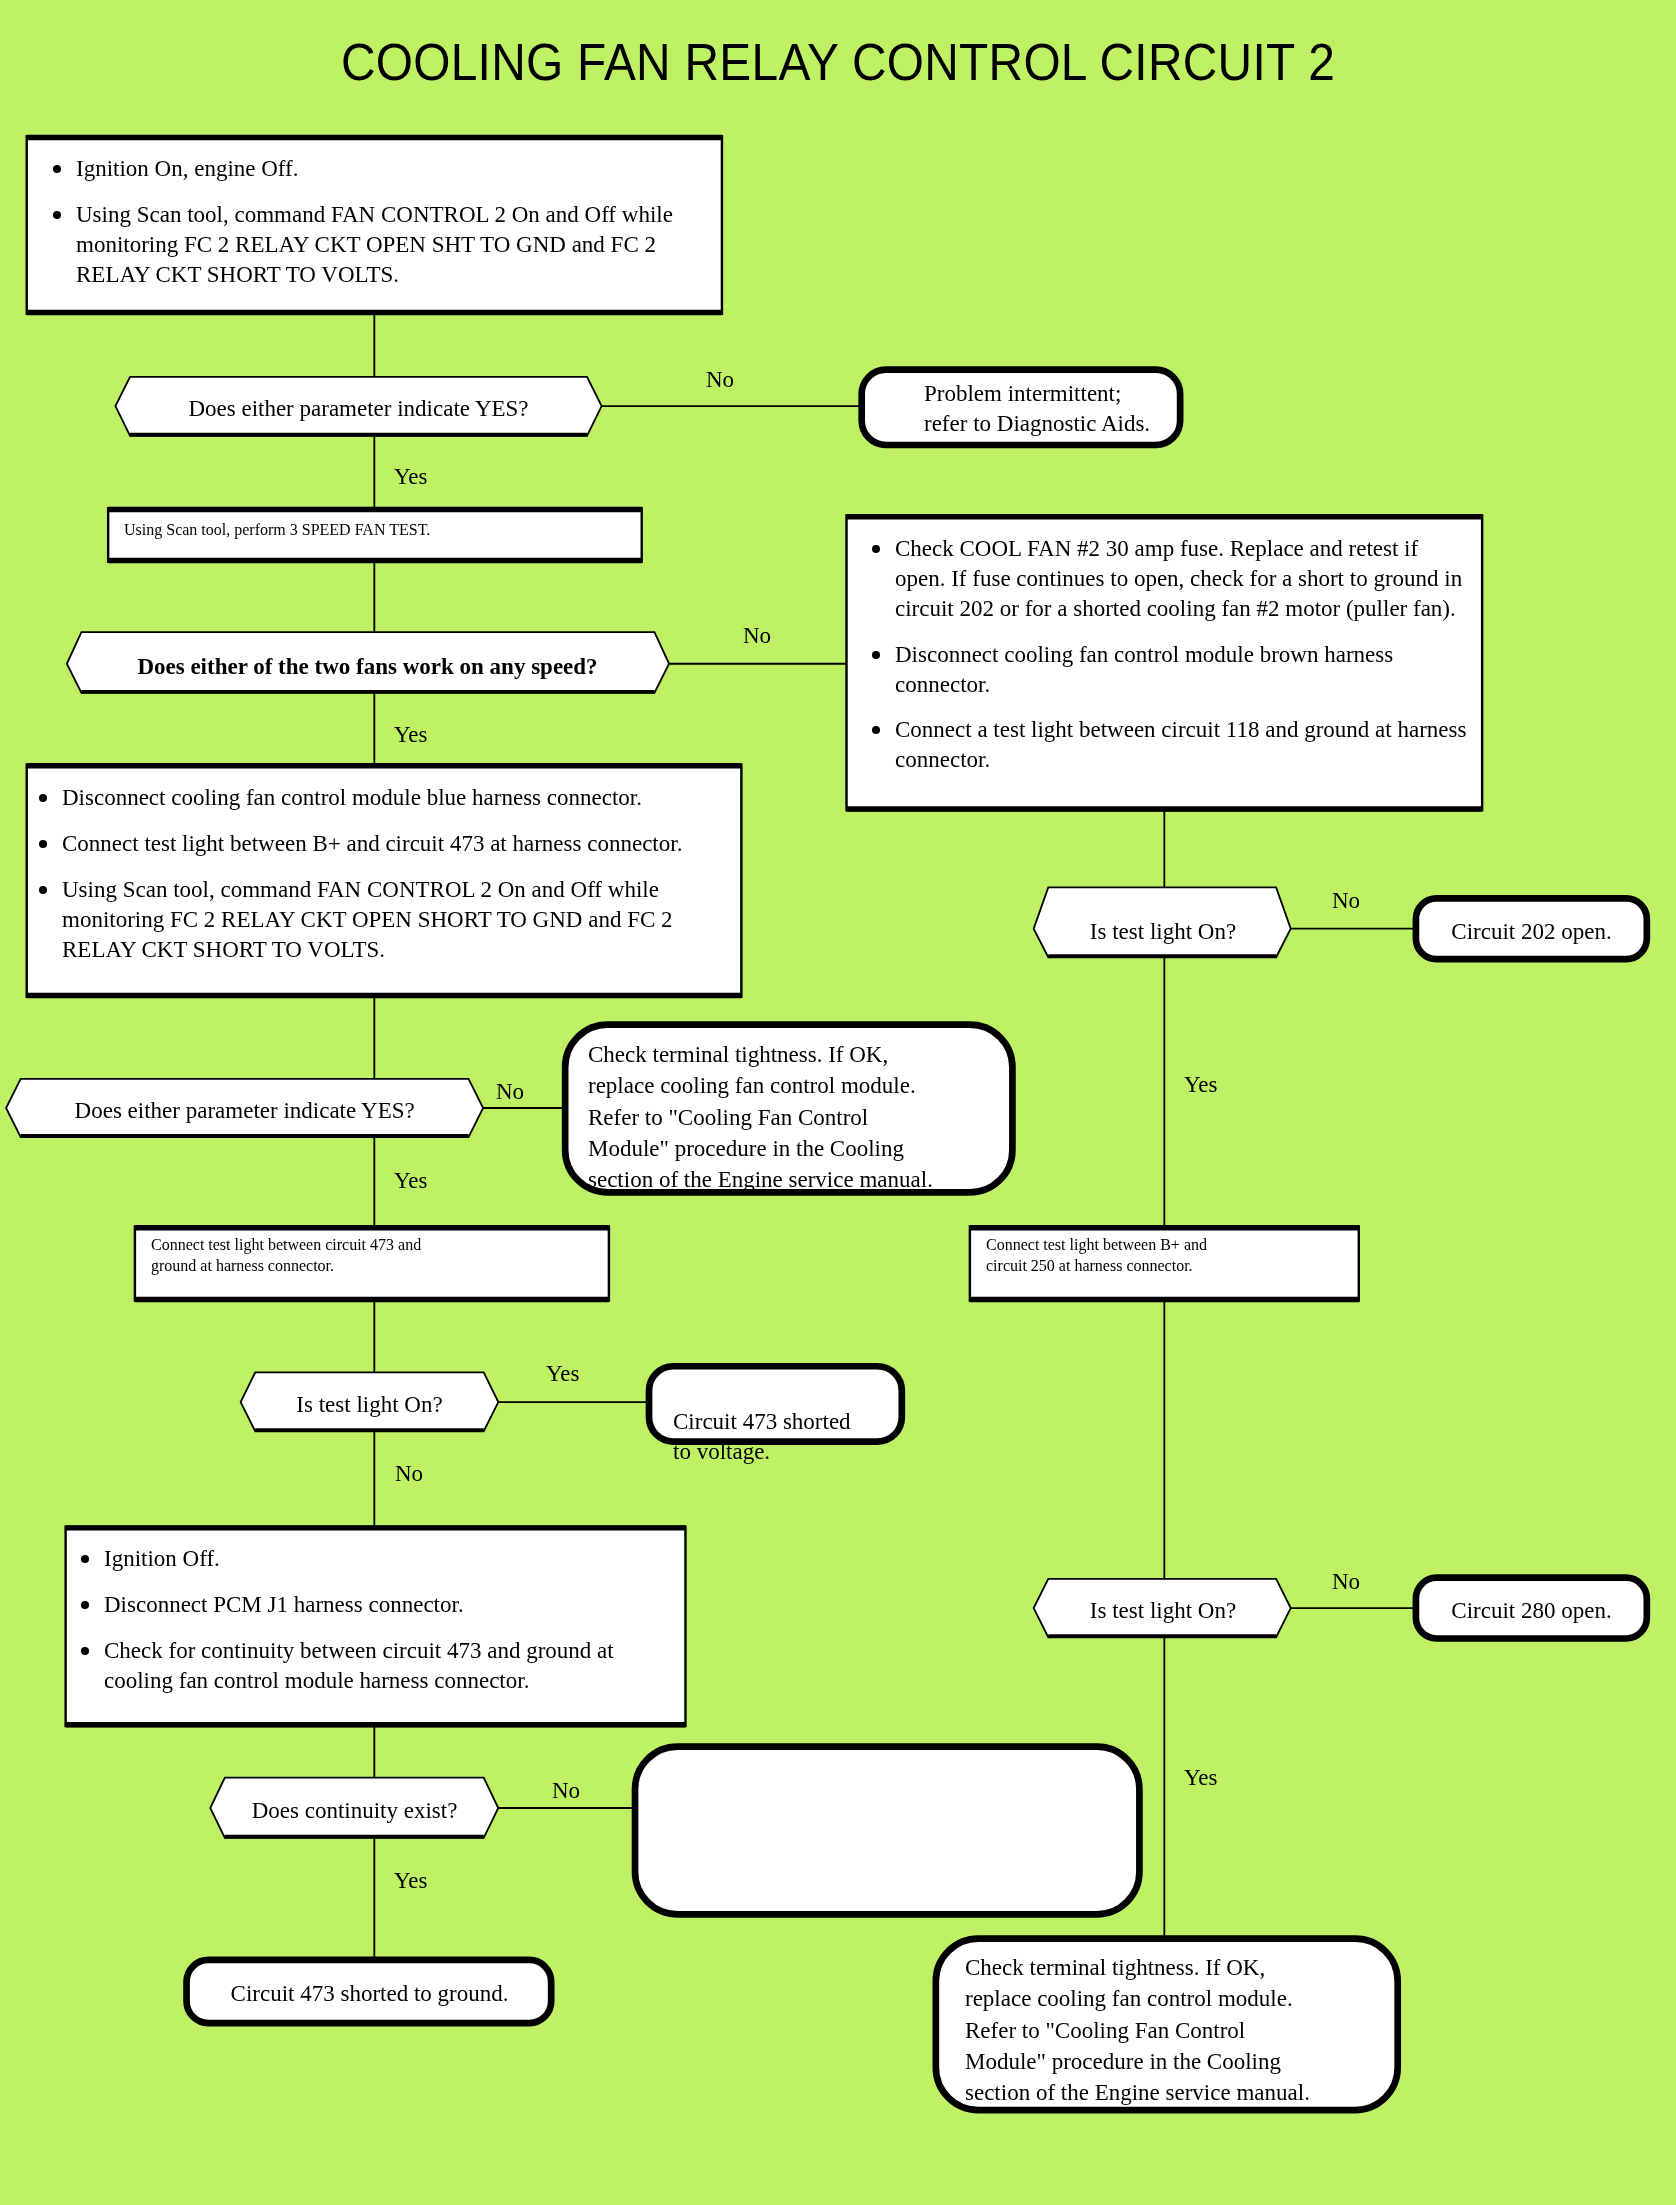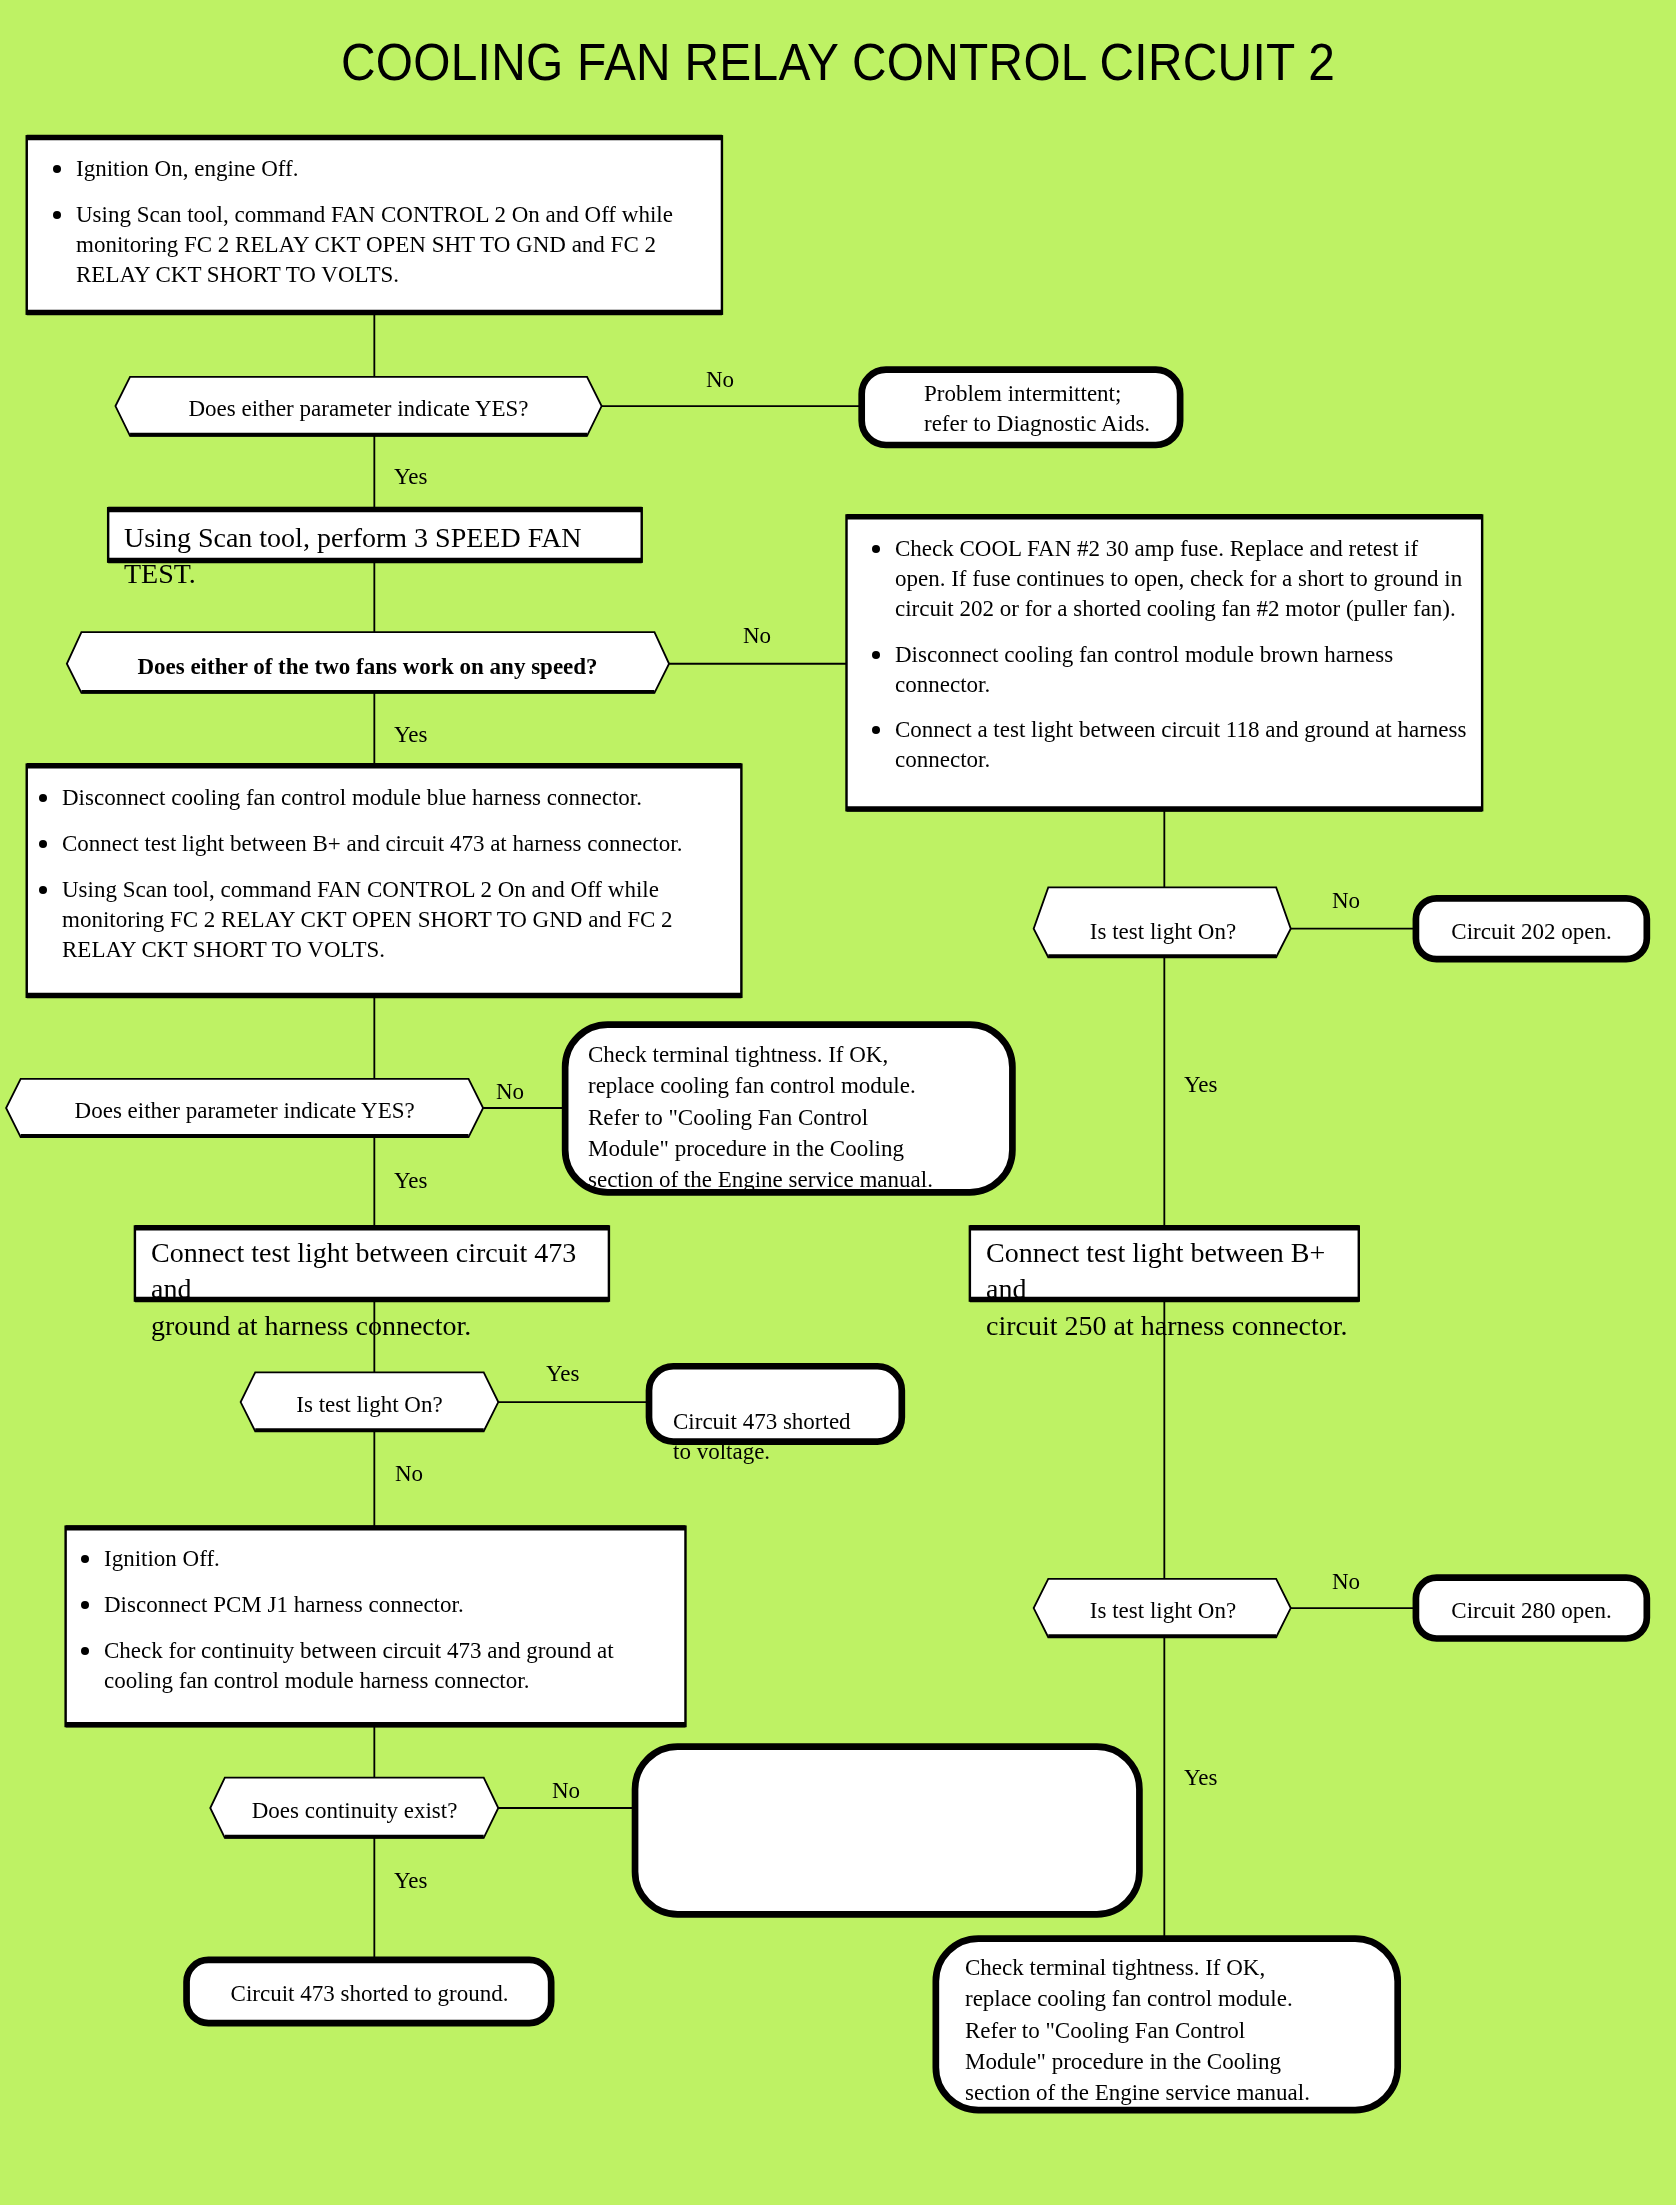--- a/index.html
+++ b/index.html
@@ -38,21 +38,21 @@
     transform-origin: center top;
   }
 
   
   .txt {
     position: absolute;
     color: #000000;
     font-family: "Liberation Serif", "DejaVu Serif", serif;
     line-height: 1.30;
   }
-  .proc-text { font-size: 28px; }
+  .proc-text { font-size: 16px; }
   .dec-text  { font-size: 23px; white-space: nowrap; }
   .term-text { font-size: 23px; }
   .edge-label{ font-size: 23px; }
 
   ul.bullets {
     list-style: none;
     margin: 0;
     padding: 0;
   }
   ul.bullets > li {

